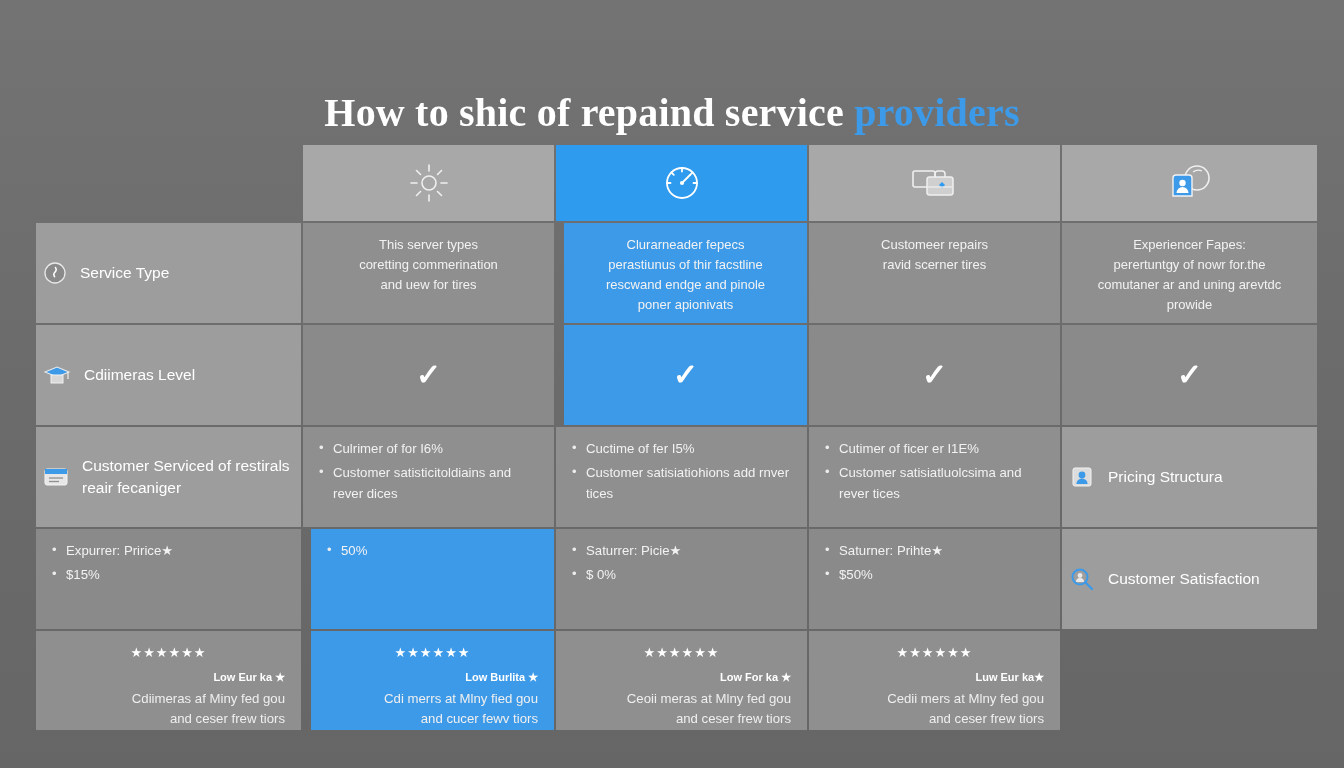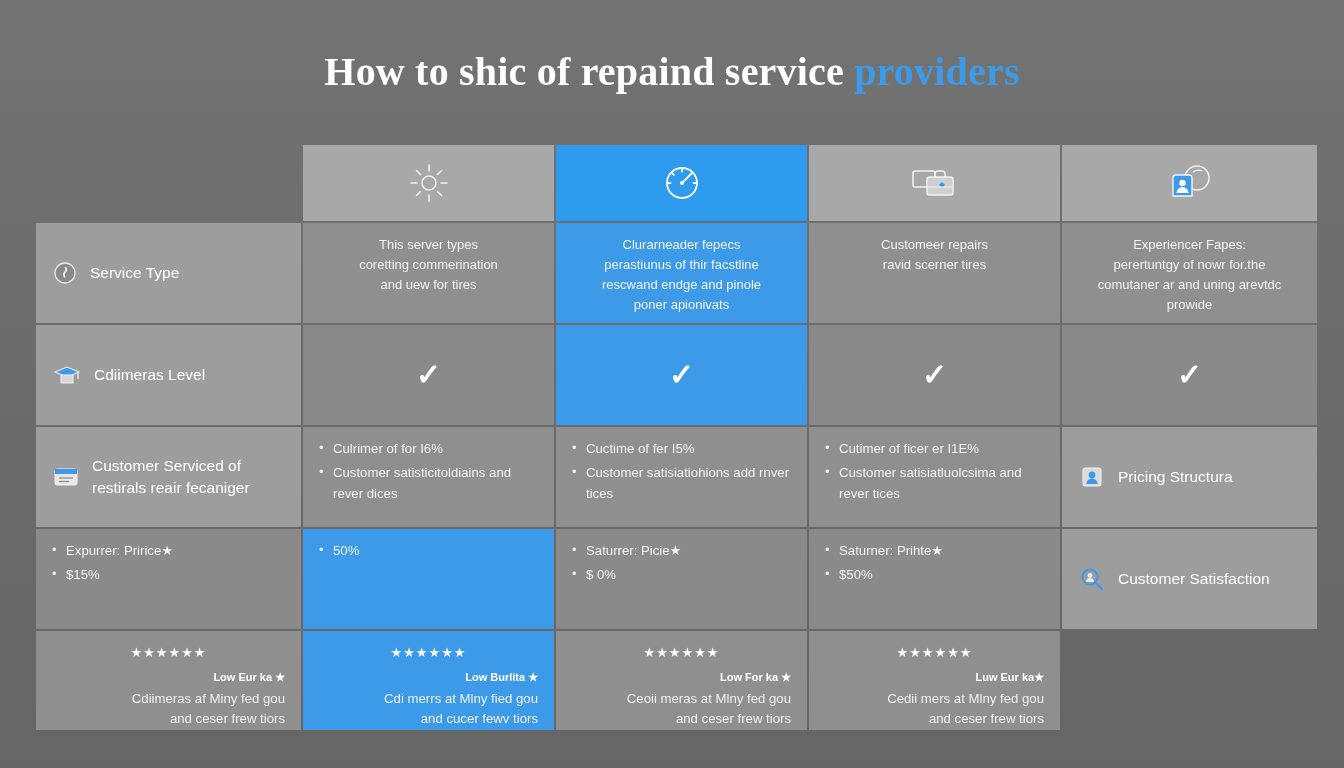--- a/index.html
+++ b/index.html
@@ -22,20 +22,21 @@
     width: 1344px;
     text-align: center;
   }
   .title {
     font-family: "Liberation Serif", serif;
     font-size: 40px;
     font-weight: bold;
     color: #ffffff;
     letter-spacing: 0.2px;
     line-height: 1.2;
+    margin-top: 41px;
   }
   .title .accent { color: #3d9ae8; }
 
   
   .table {
     position: absolute;
     left: 36px; top: 145px;
     width: 1273px; height: 575px;
     display: grid;
     grid-template-columns: 265px 251px 251px 251px 255px;
@@ -57,39 +58,39 @@
     justify-content: center;
   }
   .hdr.featured { background: #2f9bee; }
 
   
   .rowlabel {
     background: #9d9d9d;
     display: flex;
     align-items: center;
     gap: 12px;
-    padding: 0 16px;
+    padding: 0 6px;
   }
   .rowlabel .lbl {
     font-size: 15.5px;
     color: #ffffff;
     font-weight: normal;
     line-height: 1.45;
   }
 
   
   .body {
     background: #8f8f8f;
     padding: 12px 16px;
     color: #f2f2f2;
     font-size: 13px;
     line-height: 1.55;
   }
   .body.alt { background: #8a8a8a; }
-  .body.featured { background: #3d9ae8; }
+  .body.featured { background: #3d9ae8; margin-left: 8px; }
   .body.center {
     display: flex; align-items: center; justify-content: center;
   }
   .body.centertext { text-align: center; }
 
   ul.bullets { list-style: none; }
   ul.bullets li {
     position: relative;
     padding-left: 14px;
     margin-bottom: 4px;

